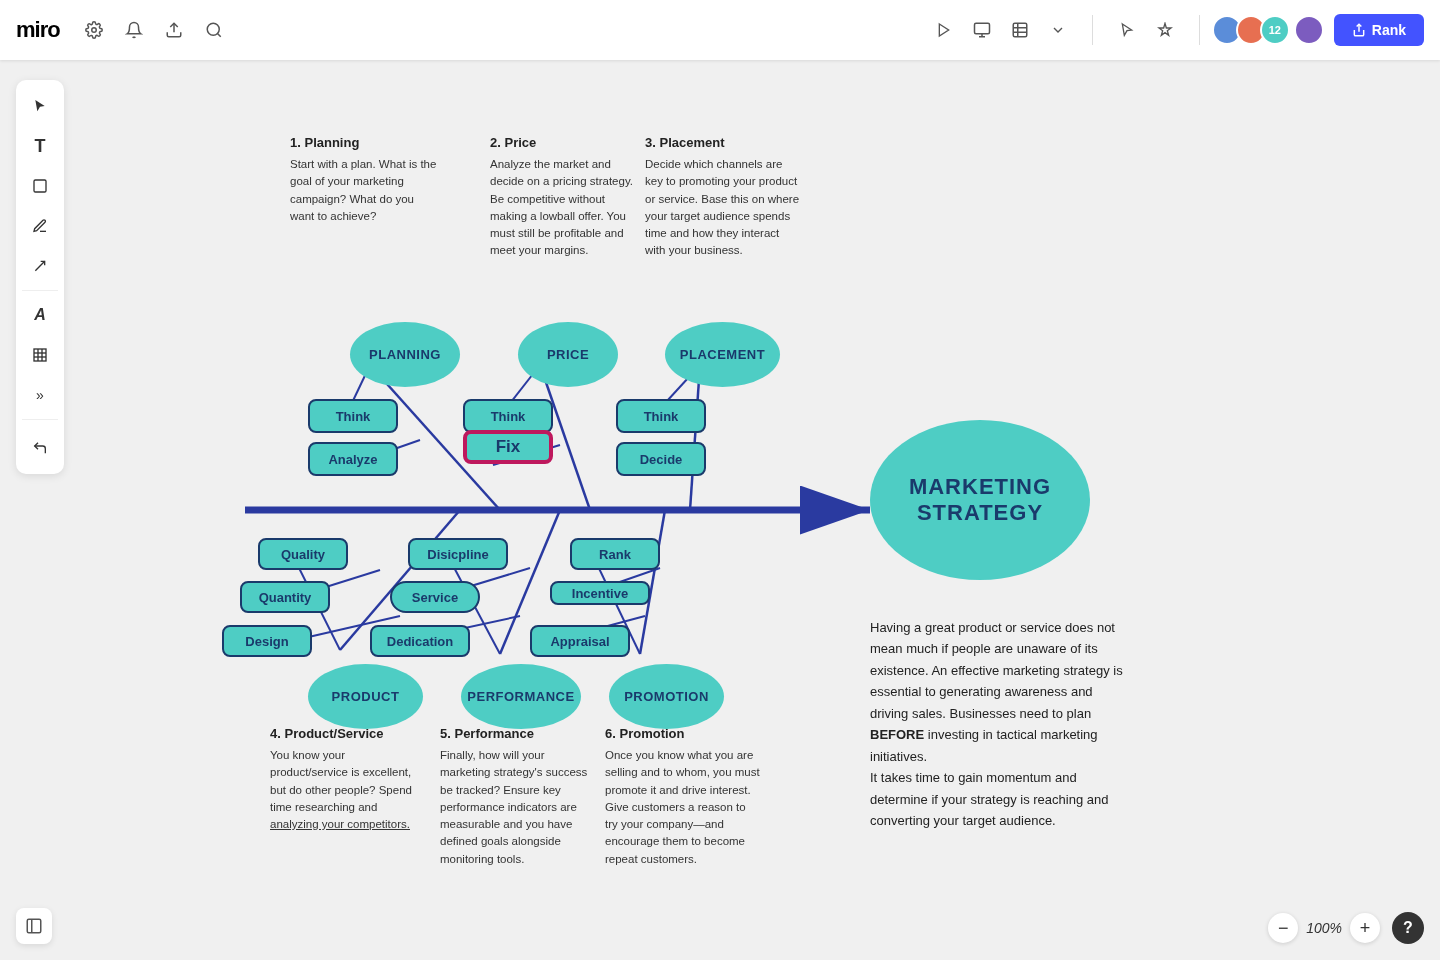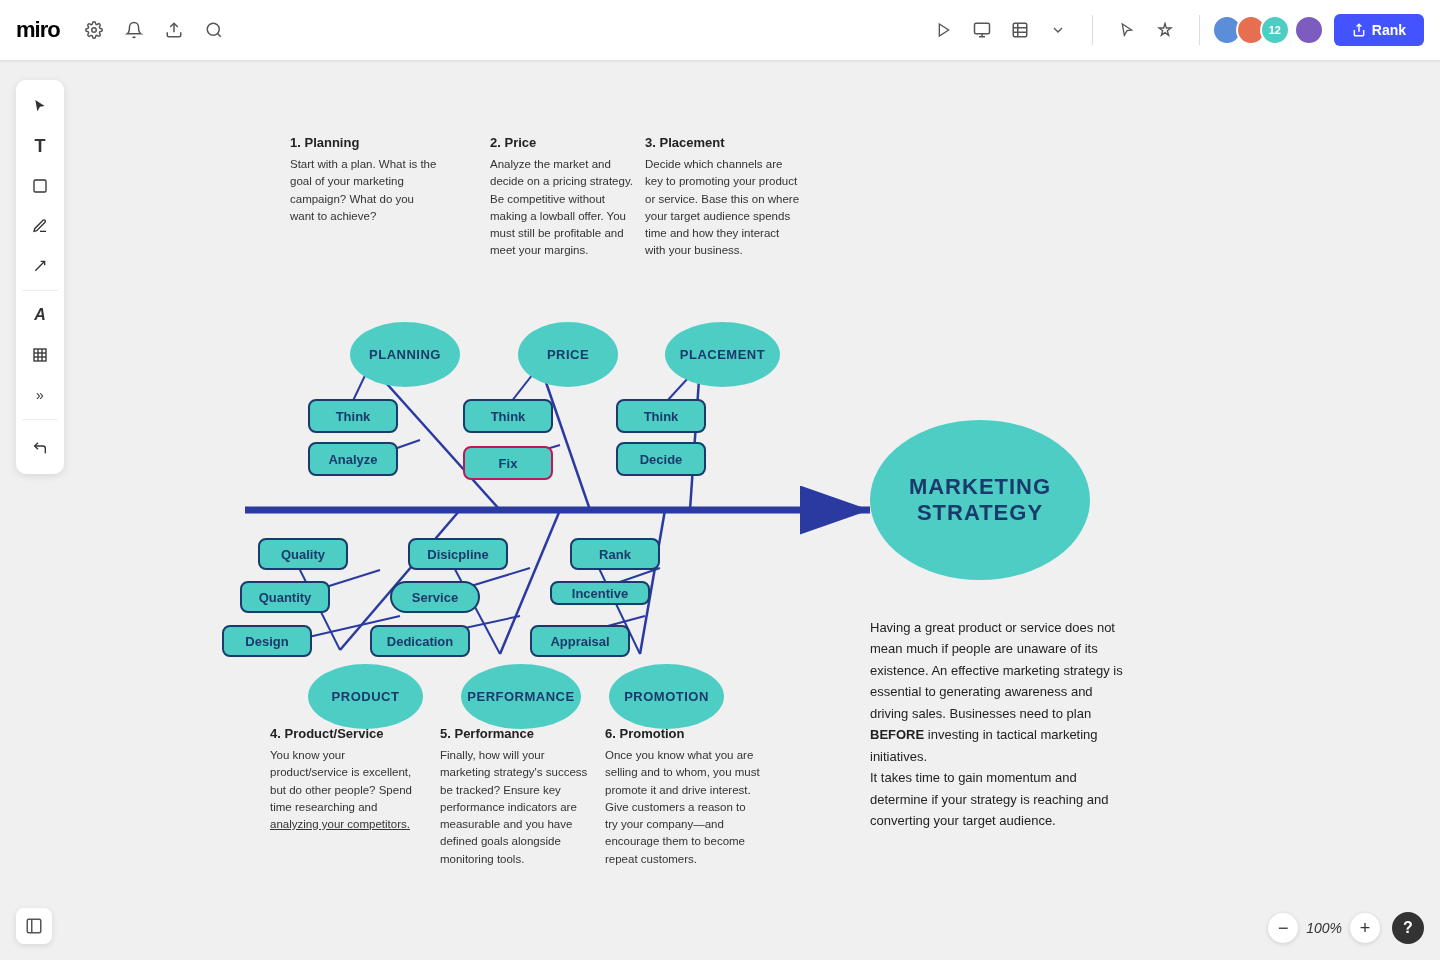--- a/index.html
+++ b/index.html
@@ -296,21 +296,21 @@
   <div style="position:absolute;left:308px;top:604px;width:115px;height:65px;border-radius:50%;background:#4ecdc4;display:flex;align-items:center;justify-content:center;font-weight:900;color:#1a3a6b;font-size:13px;letter-spacing:0.5px;">PRODUCT</div>
   <div style="position:absolute;left:461px;top:604px;width:120px;height:65px;border-radius:50%;background:#4ecdc4;display:flex;align-items:center;justify-content:center;font-weight:900;color:#1a3a6b;font-size:13px;letter-spacing:0.5px;">PERFORMANCE</div>
   <div style="position:absolute;left:609px;top:604px;width:115px;height:65px;border-radius:50%;background:#4ecdc4;display:flex;align-items:center;justify-content:center;font-weight:900;color:#1a3a6b;font-size:13px;letter-spacing:0.5px;">PROMOTION</div>
 
   <div style="position:absolute;left:308px;top:339px;width:90px;height:34px;border-radius:8px;background:#4ecdc4;border:2px solid #1a3a6b;display:flex;align-items:center;justify-content:center;font-weight:600;color:#1a3a6b;font-size:13px;">Think</div>
 
   <div style="position:absolute;left:308px;top:382px;width:90px;height:34px;border-radius:8px;background:#4ecdc4;border:2px solid #1a3a6b;display:flex;align-items:center;justify-content:center;font-weight:600;color:#1a3a6b;font-size:13px;">Analyze</div>
 
   <div style="position:absolute;left:463px;top:339px;width:90px;height:34px;border-radius:8px;background:#4ecdc4;border:2px solid #1a3a6b;display:flex;align-items:center;justify-content:center;font-weight:600;color:#1a3a6b;font-size:13px;">Think</div>
 
-  <div style="position:absolute;left:463px;top:386px;width:90px;height:34px;border-radius:8px;background:#4ecdc4;border:2px solid #be185d;display:flex;align-items:center;justify-content:center;font-weight:600;color:#1a3a6b;font-size:13px;">Fix</div>
+  <div style="position:absolute;left:463px;top:370px;width:90px;height:34px;border-radius:8px;background:#4ecdc4;border:4px solid #be185d;display:flex;align-items:center;justify-content:center;font-weight:600;color:#1a3a6b;font-size:17px;">Fix</div>
 
   <div style="position:absolute;left:616px;top:339px;width:90px;height:34px;border-radius:8px;background:#4ecdc4;border:2px solid #1a3a6b;display:flex;align-items:center;justify-content:center;font-weight:600;color:#1a3a6b;font-size:13px;">Think</div>
 
   <div style="position:absolute;left:616px;top:382px;width:90px;height:34px;border-radius:8px;background:#4ecdc4;border:2px solid #1a3a6b;display:flex;align-items:center;justify-content:center;font-weight:600;color:#1a3a6b;font-size:13px;">Decide</div>
 
   <div style="position:absolute;left:258px;top:478px;width:90px;height:32px;border-radius:8px;background:#4ecdc4;border:2px solid #1a3a6b;display:flex;align-items:center;justify-content:center;font-weight:600;color:#1a3a6b;font-size:13px;">Quality</div>
   <div style="position:absolute;left:240px;top:521px;width:90px;height:32px;border-radius:8px;background:#4ecdc4;border:2px solid #1a3a6b;display:flex;align-items:center;justify-content:center;font-weight:600;color:#1a3a6b;font-size:13px;">Quantity</div>
   <div style="position:absolute;left:222px;top:565px;width:90px;height:32px;border-radius:8px;background:#4ecdc4;border:2px solid #1a3a6b;display:flex;align-items:center;justify-content:center;font-weight:600;color:#1a3a6b;font-size:13px;">Design</div>
 
   <div style="position:absolute;left:408px;top:478px;width:100px;height:32px;border-radius:8px;background:#4ecdc4;border:2px solid #1a3a6b;display:flex;align-items:center;justify-content:center;font-weight:600;color:#1a3a6b;font-size:13px;">Disicpline</div>

